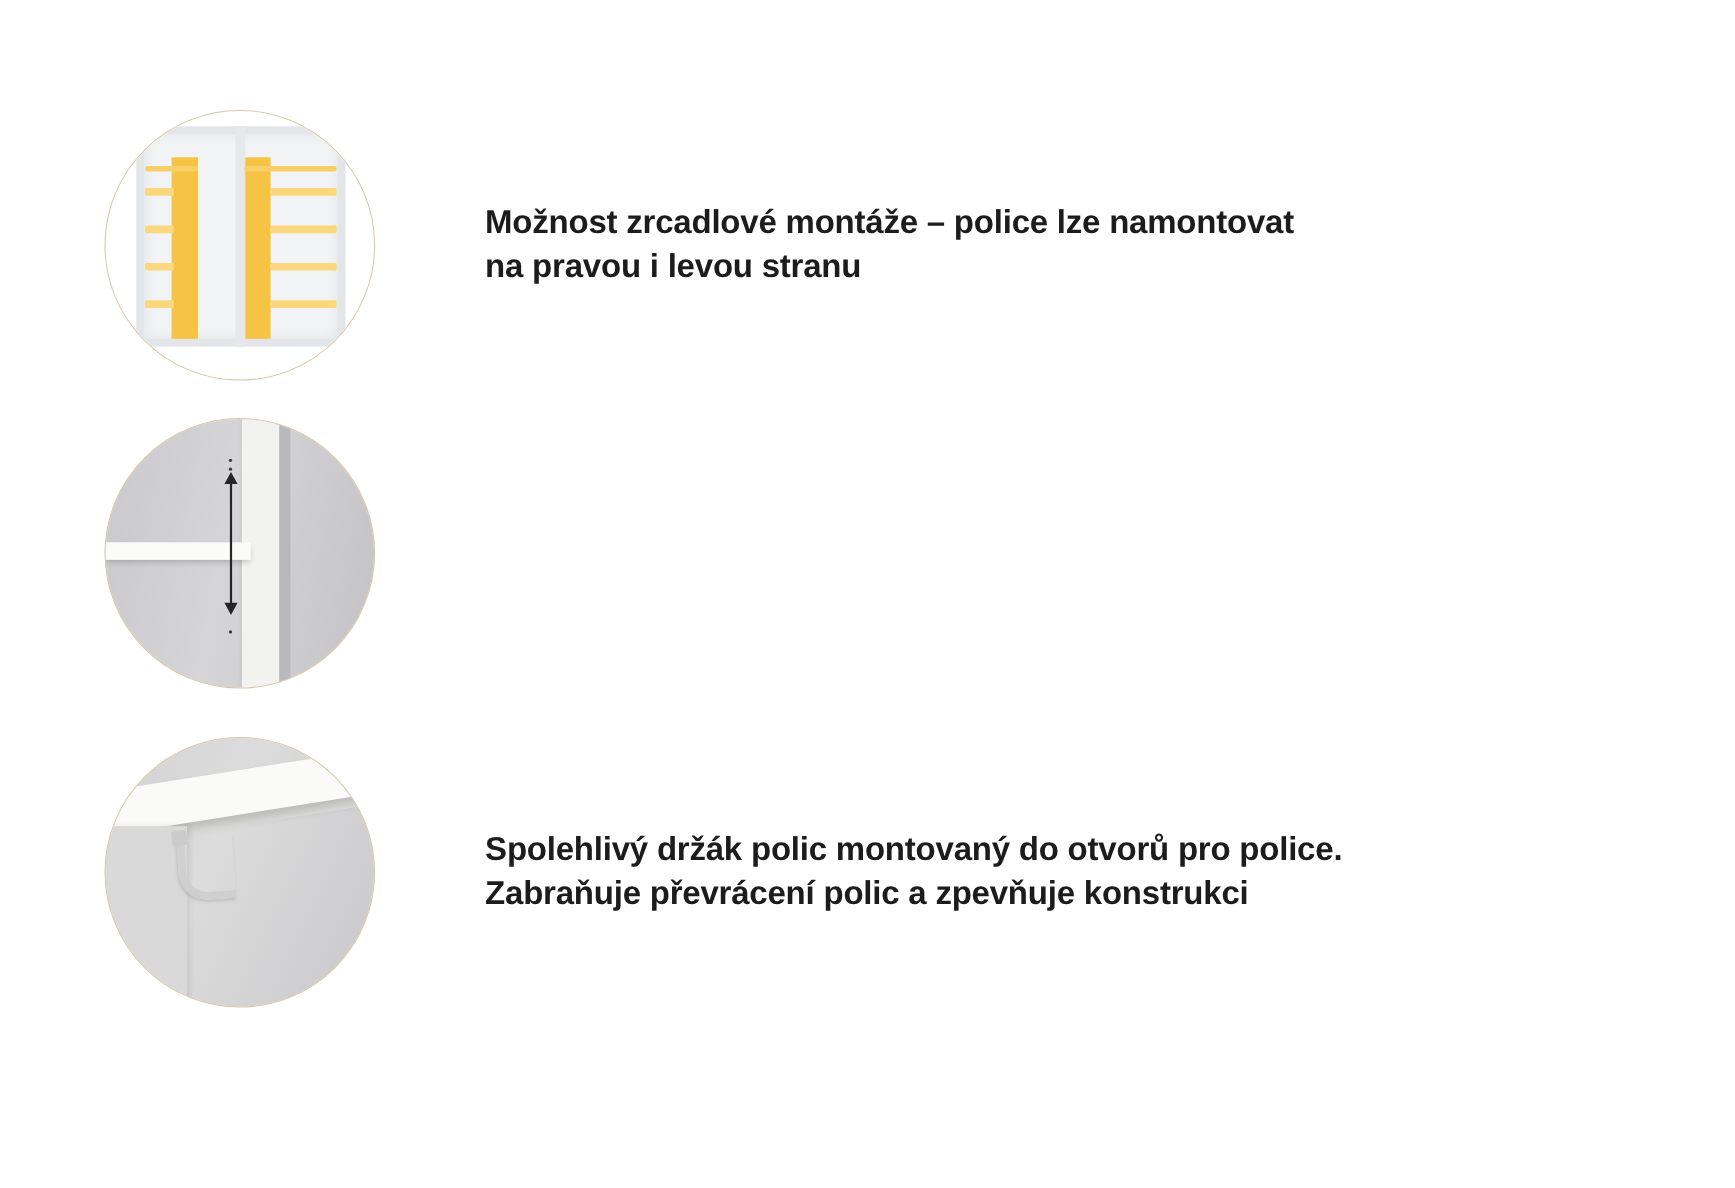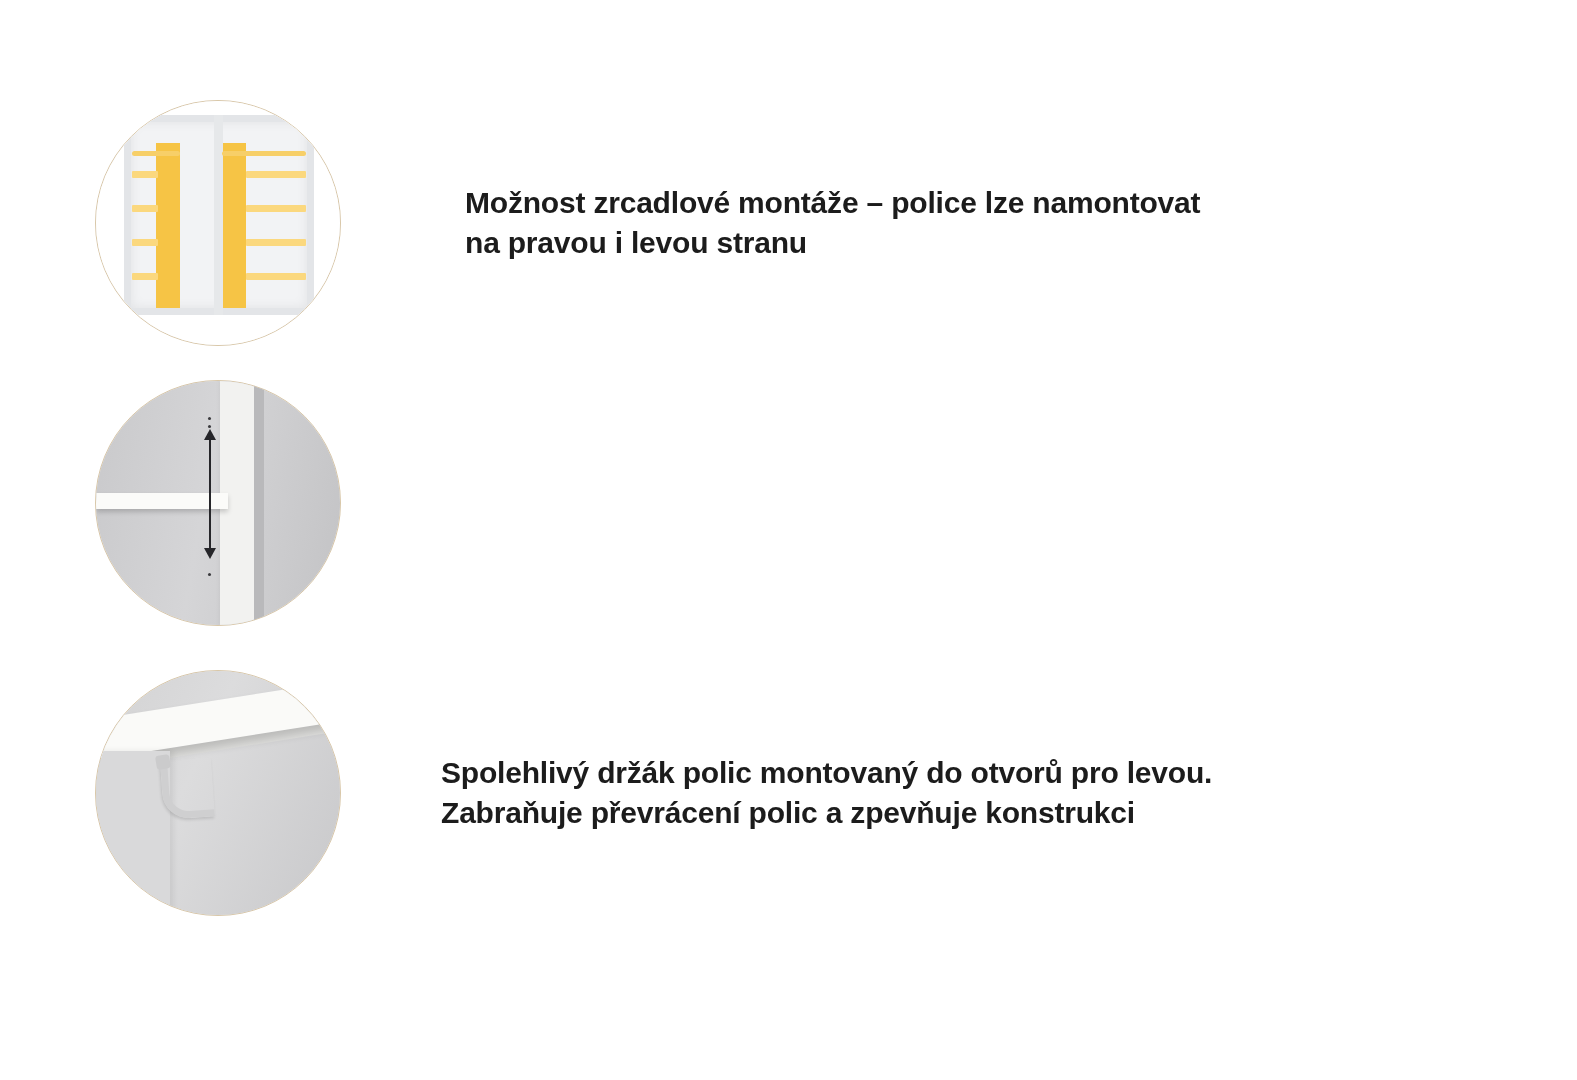--- a/index.html
+++ b/index.html
@@ -24,21 +24,21 @@
     height: 1080px;
   }
 
   .feature-row {
     position: absolute;
     display: flex;
     align-items: center;
     left: 95px;
     width: 1430px;
   }
-  .feature-row.row-1 { top: 100px; gap: 24px; }
+  .feature-row.row-1 { top: 100px; }
   .feature-row.row-2 { top: 380px; }
   .feature-row.row-3 { top: 670px; }
 
   
   .circle-photo {
     position: relative;
     width: 246px;
     height: 246px;
     border-radius: 50%;
     overflow: hidden;
@@ -276,17 +276,17 @@
   <div class="feature-row row-3">
     <div class="circle-photo">
       <div class="bracket-photo">
         <div class="under"></div>
         <div class="top-board"></div>
         <div class="side-panel"></div>
         <div class="bracket-arm"></div>
         <div class="bracket-tip"></div>
       </div>
     </div>
-    <div class="caption">Spolehlivý držák polic montovaný do otvorů pro levou.
+    <div class="caption">Spolehlivý držák polic montovaný do otvorů pro police.
 Zabraňuje převrácení polic a zpevňuje konstrukci</div>
   </div>
 
 </div>
 
 </body></html>

